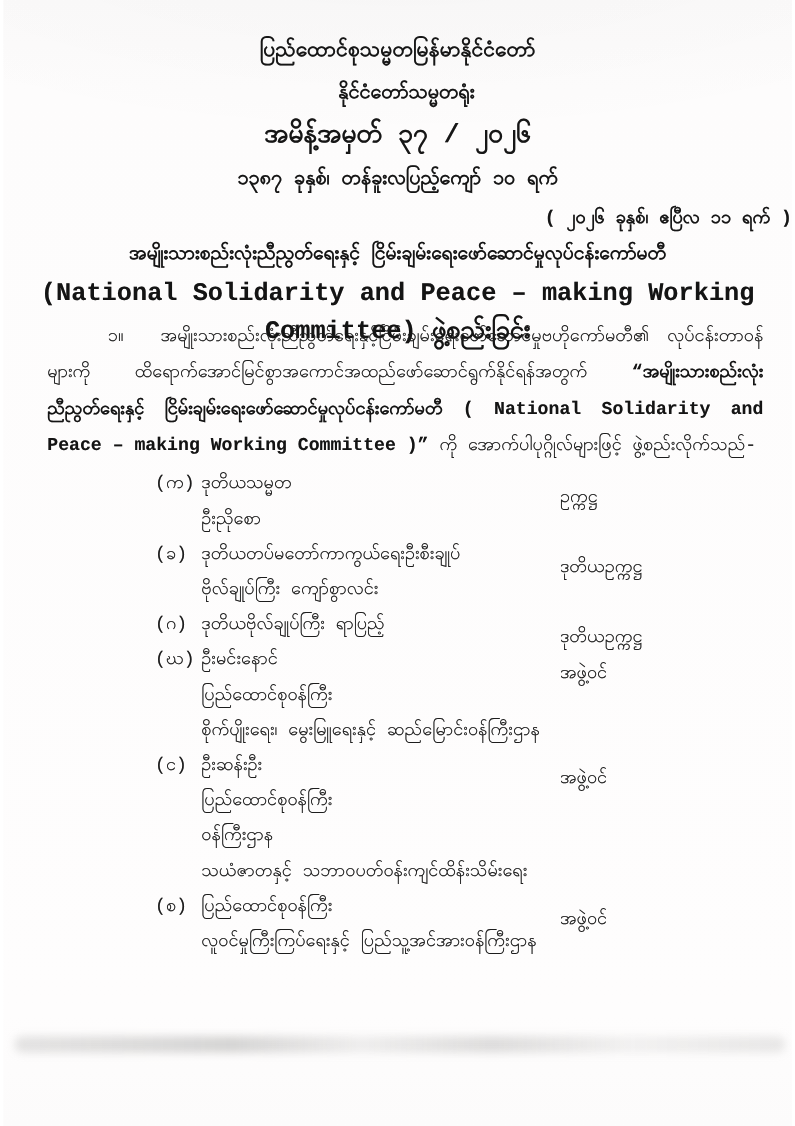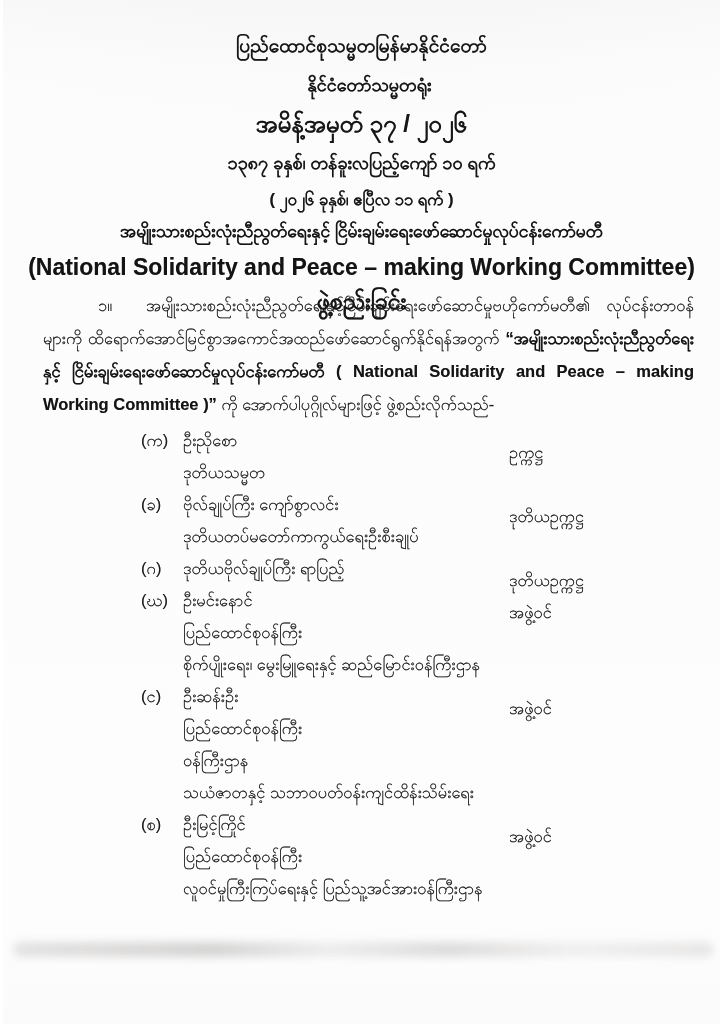--- a/index.html
+++ b/index.html
@@ -10,21 +10,21 @@
   .page {
     position: relative;
     width: 717px;
     height: 1024px;
     margin: 0 auto;
     overflow: hidden;
     background:
       radial-gradient(ellipse 900px 300px at 50% -80px, rgba(0,0,0,0.025), transparent 70%),
       linear-gradient(180deg, #fbfafa 0%, #fdfcfc 8%, #fefdfd 90%, #fcfbfb 100%);
     color: #1d1d1d;
-    font-family: Liberation Sans, sans-serif;
+    font-family: Liberation Mono, monospace;
     text-shadow: 0 0 0.5px rgba(20,20,20,0.45);
   }
   
   .smudge {
     position: absolute;
     left: 10px;
     right: 6px;
     top: 942px;
     height: 15px;
     background: linear-gradient(90deg,
@@ -43,21 +43,21 @@
     left: 0;
     width: 100%;
     text-align: center;
     font-weight: bold;
     color: #161616;
   }
   .h-line1 { font-size: 19px; line-height: 40px; letter-spacing: 0.2px; }
   .h-line2 { font-size: 18px; line-height: 38px; padding-left: 16px; }
   .h-order { font-size: 24px; line-height: 40px; }
   .h-date1 { font-size: 18px; line-height: 38px; }
-  .h-date2 { font-size: 16.5px; line-height: 34px; }
+  .h-date2 { font-size: 16.5px; line-height: 34px; text-align: right; }
 
   .subject {
     position: absolute;
     top: 212px;
     left: 0;
     width: 100%;
     text-align: center;
     font-weight: bold;
     color: #141414;
   }
@@ -123,31 +123,31 @@
   </div>
 
   <div class="para">
     <span class="pnum">၁။</span><span id="para-text"><span>အမျိုးသားစည်းလုံးညီညွတ်ရေးနှင့်ငြိမ်းချမ်းရေးဖော်ဆောင်မှုဗဟိုကော်မတီ၏ လုပ်ငန်းတာဝန်များကို ထိရောက်အောင်မြင်စွာအကောင်အထည်ဖော်ဆောင်ရွက်နိုင်ရန်အတွက် </span><span class="seg-bold">“အမျိုးသားစည်းလုံးညီညွတ်ရေးနှင့် ငြိမ်းချမ်းရေးဖော်ဆောင်မှုလုပ်ငန်းကော်မတီ ( National Solidarity and Peace – making Working Committee )”</span><span> ကို အောက်ပါပုဂ္ဂိုလ်များဖြင့် ဖွဲ့စည်းလိုက်သည်-</span></span>
   </div>
 
   <div class="members" id="members-list">
   <div class="member">
     <span class="m-marker">(က)</span>
     <div class="m-lines">
+          <div>ဒုတိယသမ္မတ</div>
           <div>ဦးညိုစော</div>
-          <div>ဒုတိယသမ္မတ</div>
         </div>
     <span class="m-role">ဥက္ကဋ္ဌ</span>
   </div>
 
   <div class="member">
     <span class="m-marker">(ခ)</span>
     <div class="m-lines">
+          <div>ဒုတိယတပ်မတော်ကာကွယ်ရေးဦးစီးချုပ်</div>
           <div>ဗိုလ်ချုပ်ကြီး ကျော်စွာလင်း</div>
-          <div>ဒုတိယတပ်မတော်ကာကွယ်ရေးဦးစီးချုပ်</div>
         </div>
     <span class="m-role">ဒုတိယဥက္ကဋ္ဌ</span>
   </div>
 
   <div class="member">
     <span class="m-marker">(ဂ)</span>
     <div class="m-lines">
           <div>ဒုတိယဗိုလ်ချုပ်ကြီး ရာပြည့်</div>
         </div>
     <span class="m-role">ဒုတိယဥက္ကဋ္ဌ</span>
@@ -170,21 +170,20 @@
           <div>ပြည်ထောင်စုဝန်ကြီး</div>
           <div>ဝန်ကြီးဌာန</div>
           <div>သယံဇာတနှင့် သဘာဝပတ်ဝန်းကျင်ထိန်းသိမ်းရေး</div>
         </div>
     <span class="m-role">အဖွဲ့ဝင်</span>
   </div>
 
   <div class="member">
     <span class="m-marker">(စ)</span>
     <div class="m-lines">
-          <div>ဦးမြင့်ကြိုင်</div>
           <div>ပြည်ထောင်စုဝန်ကြီး</div>
           <div>လူဝင်မှုကြီးကြပ်ရေးနှင့် ပြည်သူ့အင်အားဝန်ကြီးဌာန</div>
         </div>
     <span class="m-role">အဖွဲ့ဝင်</span>
   </div>
 </div>
 
   <div class="smudge"></div>
 
 </div>

